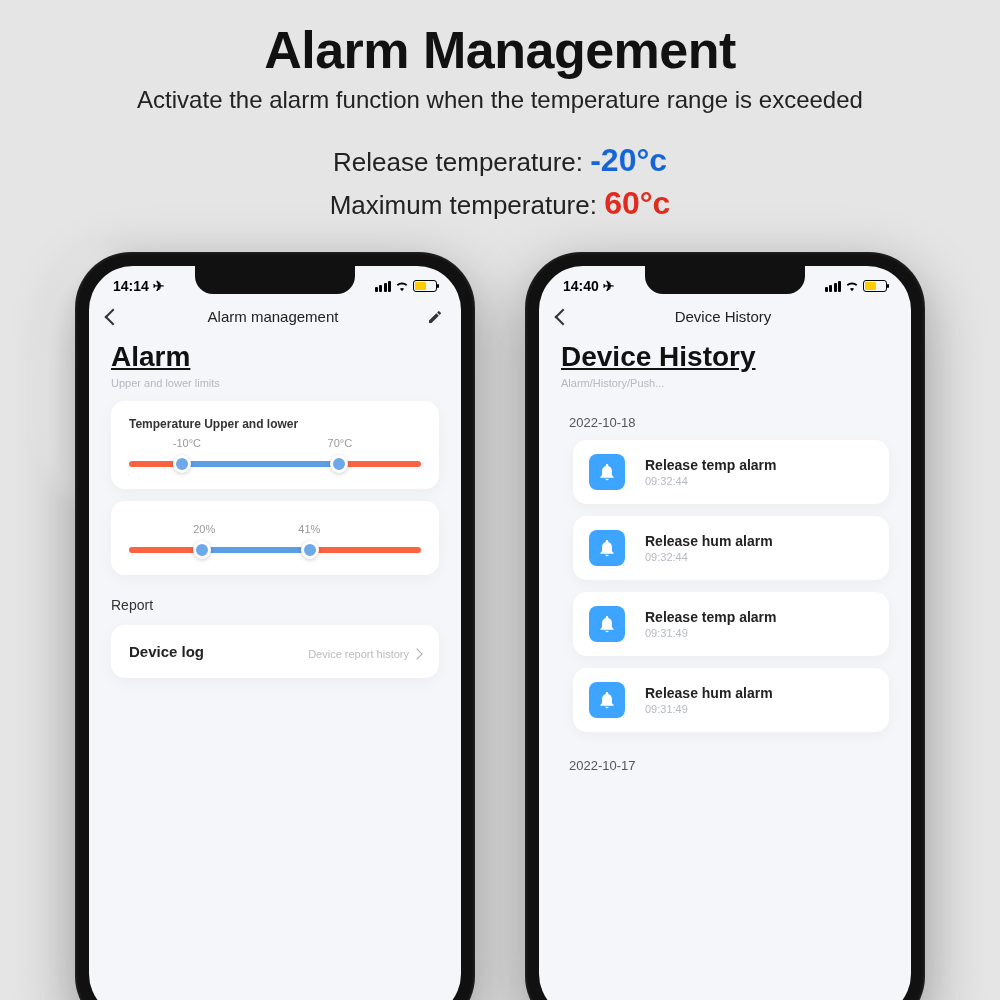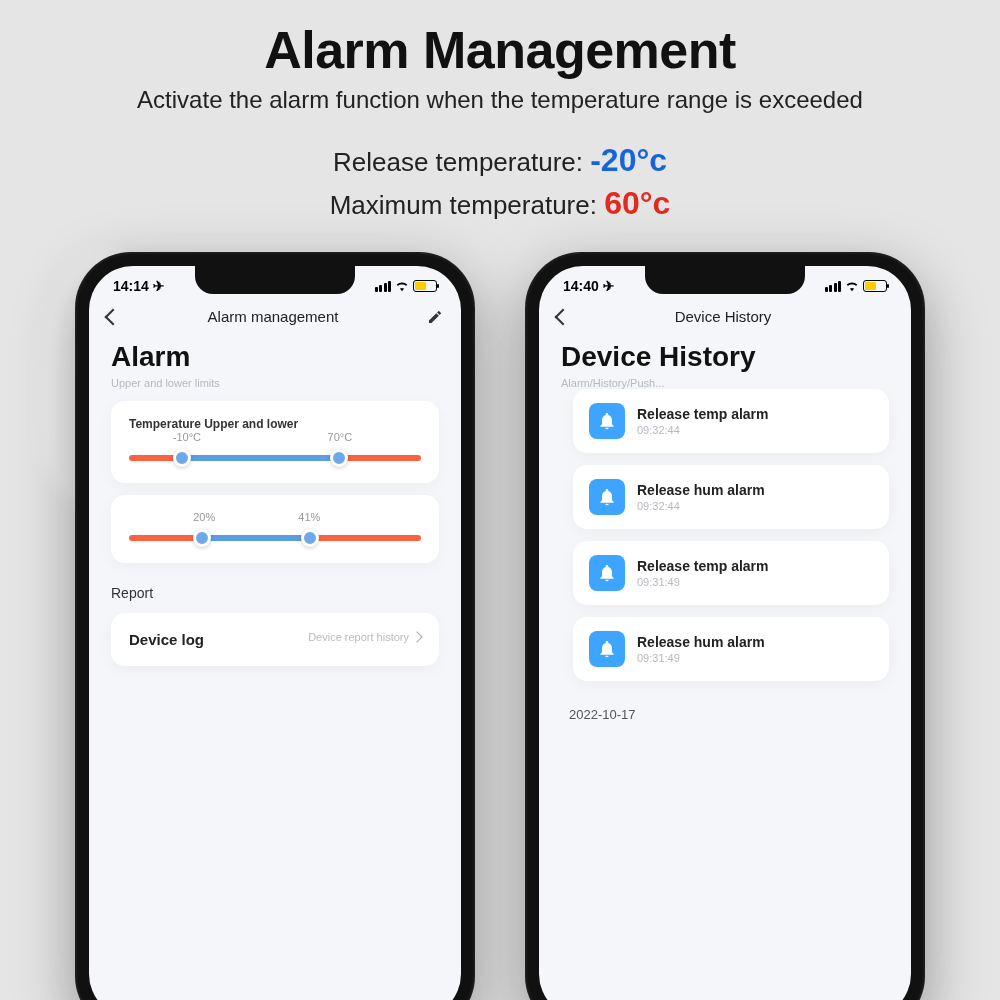--- a/index.html
+++ b/index.html
@@ -118,20 +118,21 @@
 }
 .navbar .title { flex: 1; text-align: center; font-weight: 500; }
 .chev-left { width: 12px; height: 12px; border-left: 2px solid #333; border-bottom: 2px solid #333; transform: rotate(45deg); }
 .edit-ico { width: 16px; height: 16px; }
 
 .content { padding: 0 22px; }
 .big-h {
   font-size: 28px;
   font-weight: 700;
   color: #111;
+  text-decoration: underline;
 }
 .small-grey {
   font-size: 11px;
   color: #b5b9c0;
   margin-top: 4px;
 }
 .sec-label {
   font-size: 14px;
   color: #333;
   margin-top: 22px;
@@ -144,20 +145,21 @@
   margin-top: 12px;
   box-shadow: 0 4px 16px rgba(0,0,0,0.04);
 }
 .card .card-title {
   font-size: 12px;
   font-weight: 600;
   color: #333;
 }
 .range-labels {
   display: flex;
+  margin-top: 6px;
   font-size: 11px;
   color: #999;
   position: relative;
   height: 14px;
 }
 .range-labels span { position: absolute; }
 .slider {
   position: relative;
   height: 6px;
   background: #fb6340;
@@ -178,21 +180,21 @@
   border-radius: 50%;
   transform: translate(-50%, -50%);
   box-shadow: 0 1px 4px rgba(0,0,0,0.2);
 }
 .report-row {
   background: #fff;
   border-radius: 14px;
   margin-top: 12px;
   padding: 18px;
   display: flex;
-  align-items: flex-start;
+  align-items: flex-end;
   justify-content: space-between;
   box-shadow: 0 4px 16px rgba(0,0,0,0.04);
 }
 .report-row .lbl { font-size: 15px; font-weight: 600; color: #222; }
 .report-row .hint { font-size: 11px; color: #bbb; display: flex; align-items: center; gap: 4px; }
 .chev-right { width: 8px; height: 8px; border-right: 1.5px solid #aaa; border-top: 1.5px solid #aaa; transform: rotate(45deg); }
 
 
 .date-hdr {
   font-size: 13px;
@@ -200,21 +202,21 @@
   margin: 26px 0 10px 8px;
 }
 .hist-row {
   background: #fff;
   border-radius: 14px;
   padding: 14px 16px;
   margin-bottom: 12px;
   margin-left: 12px;
   display: flex;
   align-items: center;
-  gap: 12px;
+  gap: 20px;
   box-shadow: 0 4px 14px rgba(0,0,0,0.04);
 }
 .bell-box {
   width: 36px; height: 36px;
   background: #3da5ff;
   border-radius: 8px;
   display: flex;
   align-items: center;
   justify-content: center;
 }
@@ -334,20 +336,21 @@
       </div>
       <div class="navbar">
         <span class="chev-left"></span>
         <span class="title">Device History</span>
         <span style="width:16px"></span>
       </div>
       <div class="content">
         <div class="big-h">Device History</div>
         <div class="small-grey">Alarm/History/Push...</div>
 
+        <div class="date-hdr">2022-10-18</div>
 
         <div class="hist-row">
           <div class="bell-box">
               <svg viewBox="0 0 24 24">
                 <path d="M12 22a2 2 0 002-2h-4a2 2 0 002 2zm6-6V11c0-3.07-1.63-5.64-4.5-6.32V4a1.5 1.5 0 10-3 0v.68C7.63 5.36 6 7.92 6 11v5l-2 2v1h16v-1l-2-2z"></path>
               </svg>
             </div>
           <div class="hist-txt">
             <div class="t1">Release temp alarm</div>
             <div class="t2">09:32:44</div>

